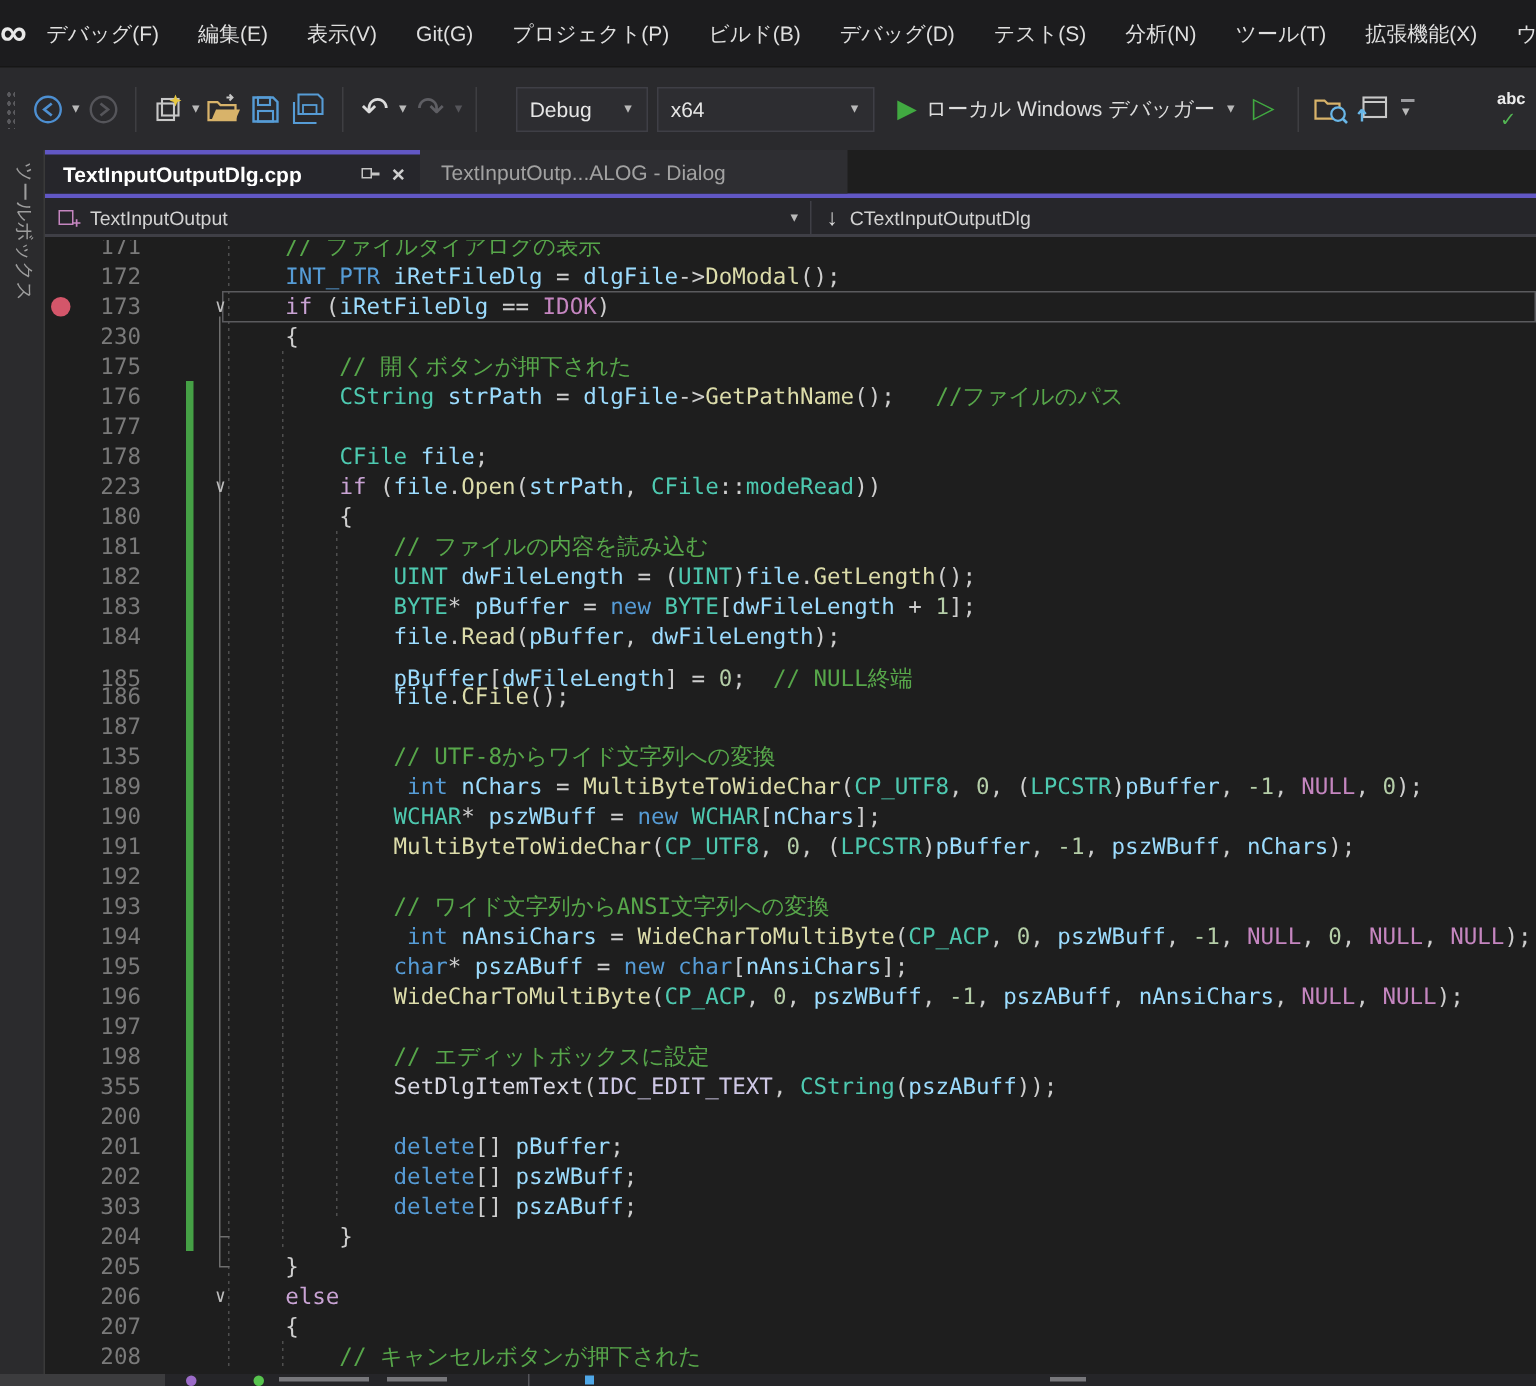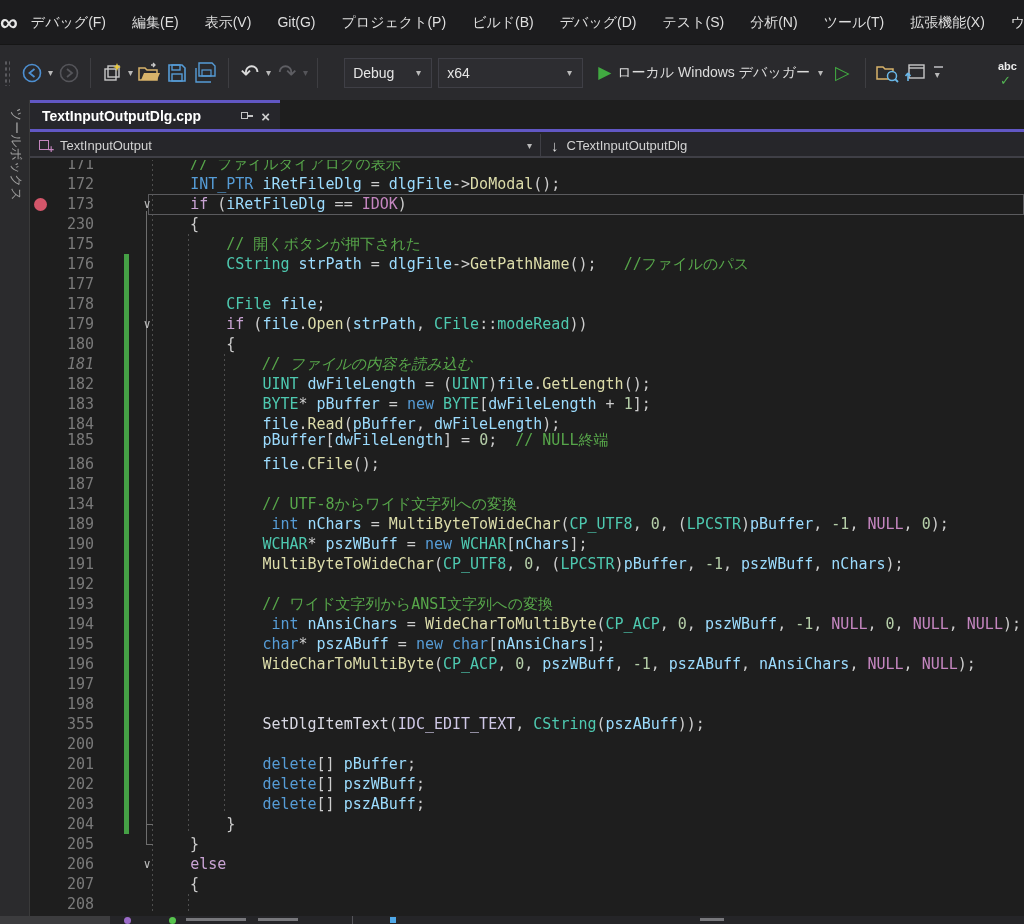--- a/index.html
+++ b/index.html
@@ -232,20 +232,23 @@
 
   <div id="tabstrip">
     <div class="tab" id="tab-active">
       <span class="tab-title">TextInputOutputDlg.cpp</span>
       <span class="pin-icon">
           <span class="head"></span>
           <span class="stem"></span>
         </span>
       <span class="close-icon">×</span>
     </div>
+    <div class="tab" id="tab-inactive">
+      <span class="tab-title">TextInputOutp...ALOG - Dialog</span>
+    </div>
   </div>
 
   <div id="navbar">
     <div id="nav-scope">
       <span class="class-icon">
           <span class="box"></span>
           <span class="plus">+</span>
         </span>
       <span class="nav-text">TextInputOutput</span>
       <span class="caret">▾</span>
@@ -295,58 +298,58 @@
       </div>
       <div class="code-row" style="top: 114px;">
         <span class="line-num">177</span>
         <span class="code-text"></span>
       </div>
       <div class="code-row" style="top: 134px;">
         <span class="line-num">178</span>
         <span class="code-text"><span style="color: rgb(205, 205, 205);">        </span><span style="color: rgb(78, 201, 176);">CFile</span><span style="color: rgb(205, 205, 205);"> </span><span style="color: rgb(156, 220, 254);">file</span><span style="color: rgb(205, 205, 205);">;</span></span>
       </div>
       <div class="code-row" style="top: 154px;">
-        <span class="line-num">179</span>
+        <span class="line-num">223</span>
         <span class="fold-chevron">∨</span>
         <span class="code-text"><span style="color: rgb(205, 205, 205);">        </span><span style="color: rgb(201, 163, 212);">if</span><span style="color: rgb(205, 205, 205);"> (</span><span style="color: rgb(156, 220, 254);">file</span><span style="color: rgb(205, 205, 205);">.</span><span style="color: rgb(220, 220, 170);">Open</span><span style="color: rgb(205, 205, 205);">(</span><span style="color: rgb(156, 220, 254);">strPath</span><span style="color: rgb(205, 205, 205);">, </span><span style="color: rgb(78, 201, 176);">CFile</span><span style="color: rgb(205, 205, 205);">::</span><span style="color: rgb(78, 201, 176);">modeRead</span><span style="color: rgb(205, 205, 205);">))</span></span>
       </div>
       <div class="code-row" style="top: 174px;">
         <span class="line-num">180</span>
         <span class="code-text"><span style="color: rgb(205, 205, 205);">        {</span></span>
       </div>
-      <div class="code-row" style="top: 194px; font-style: italic;">
+      <div class="code-row" style="top: 194px;">
         <span class="line-num">181</span>
         <span class="code-text"><span style="color: rgb(87, 166, 74);">            // ファイルの内容を読み込む</span></span>
       </div>
       <div class="code-row" style="top: 214px;">
         <span class="line-num">182</span>
         <span class="code-text"><span style="color: rgb(205, 205, 205);">            </span><span style="color: rgb(78, 201, 176);">UINT</span><span style="color: rgb(205, 205, 205);"> </span><span style="color: rgb(156, 220, 254);">dwFileLength</span><span style="color: rgb(205, 205, 205);"> = (</span><span style="color: rgb(78, 201, 176);">UINT</span><span style="color: rgb(205, 205, 205);">)</span><span style="color: rgb(156, 220, 254);">file</span><span style="color: rgb(205, 205, 205);">.</span><span style="color: rgb(220, 220, 170);">GetLength</span><span style="color: rgb(205, 205, 205);">();</span></span>
       </div>
       <div class="code-row" style="top: 234px;">
         <span class="line-num">183</span>
         <span class="code-text"><span style="color: rgb(205, 205, 205);">            </span><span style="color: rgb(78, 201, 176);">BYTE</span><span style="color: rgb(205, 205, 205);">* </span><span style="color: rgb(156, 220, 254);">pBuffer</span><span style="color: rgb(205, 205, 205);"> = </span><span style="color: rgb(86, 156, 214);">new</span><span style="color: rgb(205, 205, 205);"> </span><span style="color: rgb(78, 201, 176);">BYTE</span><span style="color: rgb(205, 205, 205);">[</span><span style="color: rgb(156, 220, 254);">dwFileLength</span><span style="color: rgb(205, 205, 205);"> + </span><span style="color: rgb(181, 206, 168);">1</span><span style="color: rgb(205, 205, 205);">];</span></span>
       </div>
       <div class="code-row" style="top: 254px;">
         <span class="line-num">184</span>
         <span class="code-text"><span style="color: rgb(205, 205, 205);">            </span><span style="color: rgb(156, 220, 254);">file</span><span style="color: rgb(205, 205, 205);">.</span><span style="color: rgb(220, 220, 170);">Read</span><span style="color: rgb(205, 205, 205);">(</span><span style="color: rgb(156, 220, 254);">pBuffer</span><span style="color: rgb(205, 205, 205);">, </span><span style="color: rgb(156, 220, 254);">dwFileLength</span><span style="color: rgb(205, 205, 205);">);</span></span>
       </div>
-      <div class="code-row" style="top: 270px; text-decoration: underline;">
+      <div class="code-row" style="top: 282px; text-decoration: underline;">
         <span class="line-num">185</span>
         <span class="code-text"><span style="color: rgb(205, 205, 205);">            </span><span style="color: rgb(156, 220, 254);">pBuffer</span><span style="color: rgb(205, 205, 205);">[</span><span style="color: rgb(156, 220, 254);">dwFileLength</span><span style="color: rgb(205, 205, 205);">] = </span><span style="color: rgb(181, 206, 168);">0</span><span style="color: rgb(205, 205, 205);">;  </span><span style="color: rgb(87, 166, 74);">// NULL終端</span></span>
       </div>
       <div class="code-row" style="top: 294px;">
         <span class="line-num">186</span>
         <span class="code-text"><span style="color: rgb(205, 205, 205);">            </span><span style="color: rgb(156, 220, 254);">file</span><span style="color: rgb(205, 205, 205);">.</span><span style="color: rgb(220, 220, 170);">CFile</span><span style="color: rgb(205, 205, 205);">();</span></span>
       </div>
       <div class="code-row" style="top: 314px;">
         <span class="line-num">187</span>
         <span class="code-text"></span>
       </div>
       <div class="code-row" style="top: 334px;">
-        <span class="line-num">134</span>
+        <span class="line-num">135</span>
         <span class="code-text"><span style="color: rgb(87, 166, 74);">            // UTF-8からワイド文字列への変換</span></span>
       </div>
       <div class="code-row" style="top: 354px;">
         <span class="line-num">189</span>
         <span class="code-text"><span style="color: rgb(205, 205, 205);">             </span><span style="color: rgb(86, 156, 214);">int</span><span style="color: rgb(205, 205, 205);"> </span><span style="color: rgb(156, 220, 254);">nChars</span><span style="color: rgb(205, 205, 205);"> = </span><span style="color: rgb(220, 220, 170);">MultiByteToWideChar</span><span style="color: rgb(205, 205, 205);">(</span><span style="color: rgb(78, 201, 176);">CP_UTF8</span><span style="color: rgb(205, 205, 205);">, </span><span style="color: rgb(181, 206, 168);">0</span><span style="color: rgb(205, 205, 205);">, (</span><span style="color: rgb(78, 201, 176);">LPCSTR</span><span style="color: rgb(205, 205, 205);">)</span><span style="color: rgb(156, 220, 254);">pBuffer</span><span style="color: rgb(205, 205, 205);">, </span><span style="color: rgb(181, 206, 168);">-1</span><span style="color: rgb(205, 205, 205);">, </span><span style="color: rgb(197, 134, 192);">NULL</span><span style="color: rgb(205, 205, 205);">, </span><span style="color: rgb(181, 206, 168);">0</span><span style="color: rgb(205, 205, 205);">);</span></span>
       </div>
       <div class="code-row" style="top: 374px;">
         <span class="line-num">190</span>
         <span class="code-text"><span style="color: rgb(205, 205, 205);">            </span><span style="color: rgb(78, 201, 176);">WCHAR</span><span style="color: rgb(205, 205, 205);">* </span><span style="color: rgb(156, 220, 254);">pszWBuff</span><span style="color: rgb(205, 205, 205);"> = </span><span style="color: rgb(86, 156, 214);">new</span><span style="color: rgb(205, 205, 205);"> </span><span style="color: rgb(78, 201, 176);">WCHAR</span><span style="color: rgb(205, 205, 205);">[</span><span style="color: rgb(156, 220, 254);">nChars</span><span style="color: rgb(205, 205, 205);">];</span></span>
       </div>
@@ -373,39 +376,40 @@
       <div class="code-row" style="top: 494px;">
         <span class="line-num">196</span>
         <span class="code-text"><span style="color: rgb(205, 205, 205);">            </span><span style="color: rgb(220, 220, 170);">WideCharToMultiByte</span><span style="color: rgb(205, 205, 205);">(</span><span style="color: rgb(78, 201, 176);">CP_ACP</span><span style="color: rgb(205, 205, 205);">, </span><span style="color: rgb(181, 206, 168);">0</span><span style="color: rgb(205, 205, 205);">, </span><span style="color: rgb(156, 220, 254);">pszWBuff</span><span style="color: rgb(205, 205, 205);">, </span><span style="color: rgb(181, 206, 168);">-1</span><span style="color: rgb(205, 205, 205);">, </span><span style="color: rgb(156, 220, 254);">pszABuff</span><span style="color: rgb(205, 205, 205);">, </span><span style="color: rgb(156, 220, 254);">nAnsiChars</span><span style="color: rgb(205, 205, 205);">, </span><span style="color: rgb(197, 134, 192);">NULL</span><span style="color: rgb(205, 205, 205);">, </span><span style="color: rgb(197, 134, 192);">NULL</span><span style="color: rgb(205, 205, 205);">);</span></span>
       </div>
       <div class="code-row" style="top: 514px;">
         <span class="line-num">197</span>
         <span class="code-text"></span>
       </div>
       <div class="code-row" style="top: 534px;">
         <span class="line-num">198</span>
+        <span class="code-text"><span style="color: rgb(87, 166, 74);">            // エディットボックスに設定</span></span>
       </div>
       <div class="code-row" style="top: 554px;">
         <span class="line-num">355</span>
         <span class="code-text"><span style="color: rgb(205, 205, 205);">            </span><span style="color: rgb(217, 217, 228);">SetDlgItemText</span><span style="color: rgb(205, 205, 205);">(</span><span style="color: rgb(207, 200, 230);">IDC_EDIT_TEXT</span><span style="color: rgb(205, 205, 205);">, </span><span style="color: rgb(78, 201, 176);">CString</span><span style="color: rgb(205, 205, 205);">(</span><span style="color: rgb(156, 220, 254);">pszABuff</span><span style="color: rgb(205, 205, 205);">));</span></span>
       </div>
       <div class="code-row" style="top: 574px;">
         <span class="line-num">200</span>
         <span class="code-text"></span>
       </div>
       <div class="code-row" style="top: 594px;">
         <span class="line-num">201</span>
         <span class="code-text"><span style="color: rgb(205, 205, 205);">            </span><span style="color: rgb(86, 156, 214);">delete</span><span style="color: rgb(205, 205, 205);">[] </span><span style="color: rgb(156, 220, 254);">pBuffer</span><span style="color: rgb(205, 205, 205);">;</span></span>
       </div>
       <div class="code-row" style="top: 614px;">
         <span class="line-num">202</span>
         <span class="code-text"><span style="color: rgb(205, 205, 205);">            </span><span style="color: rgb(86, 156, 214);">delete</span><span style="color: rgb(205, 205, 205);">[] </span><span style="color: rgb(156, 220, 254);">pszWBuff</span><span style="color: rgb(205, 205, 205);">;</span></span>
       </div>
       <div class="code-row" style="top: 634px;">
-        <span class="line-num">203</span>
+        <span class="line-num">303</span>
         <span class="code-text"><span style="color: rgb(205, 205, 205);">            </span><span style="color: rgb(86, 156, 214);">delete</span><span style="color: rgb(205, 205, 205);">[] </span><span style="color: rgb(156, 220, 254);">pszABuff</span><span style="color: rgb(205, 205, 205);">;</span></span>
       </div>
       <div class="code-row" style="top: 654px;">
         <span class="line-num">204</span>
         <span class="code-text"><span style="color: rgb(205, 205, 205);">        }</span></span>
       </div>
       <div class="code-row" style="top: 674px;">
         <span class="line-num">205</span>
         <span class="code-text"><span style="color: rgb(205, 205, 205);">    }</span></span>
       </div>
@@ -413,20 +417,21 @@
         <span class="line-num">206</span>
         <span class="fold-chevron">∨</span>
         <span class="code-text"><span style="color: rgb(205, 205, 205);">    </span><span style="color: rgb(201, 163, 212);">else</span></span>
       </div>
       <div class="code-row" style="top: 714px;">
         <span class="line-num">207</span>
         <span class="code-text"><span style="color: rgb(205, 205, 205);">    {</span></span>
       </div>
       <div class="code-row" style="top: 734px;">
         <span class="line-num">208</span>
+        <span class="code-text"><span style="color: rgb(87, 166, 74);">        // キャンセルボタンが押下された</span></span>
       </div>
     </div>
 
   <div id="bottom-bar">
     <div class="left-block"></div>
     <div class="mini-dot" style="left:124px;background:#9B6BC8"></div>
     <div class="mini-dot" style="left:169px;background:#57C44E"></div>
     <div class="mini-smudge" style="left:186px;width:60px"></div>
     <div class="mini-smudge" style="left:258px;width:40px"></div>
     <div class="mini-sep" style="left:352px"></div>

